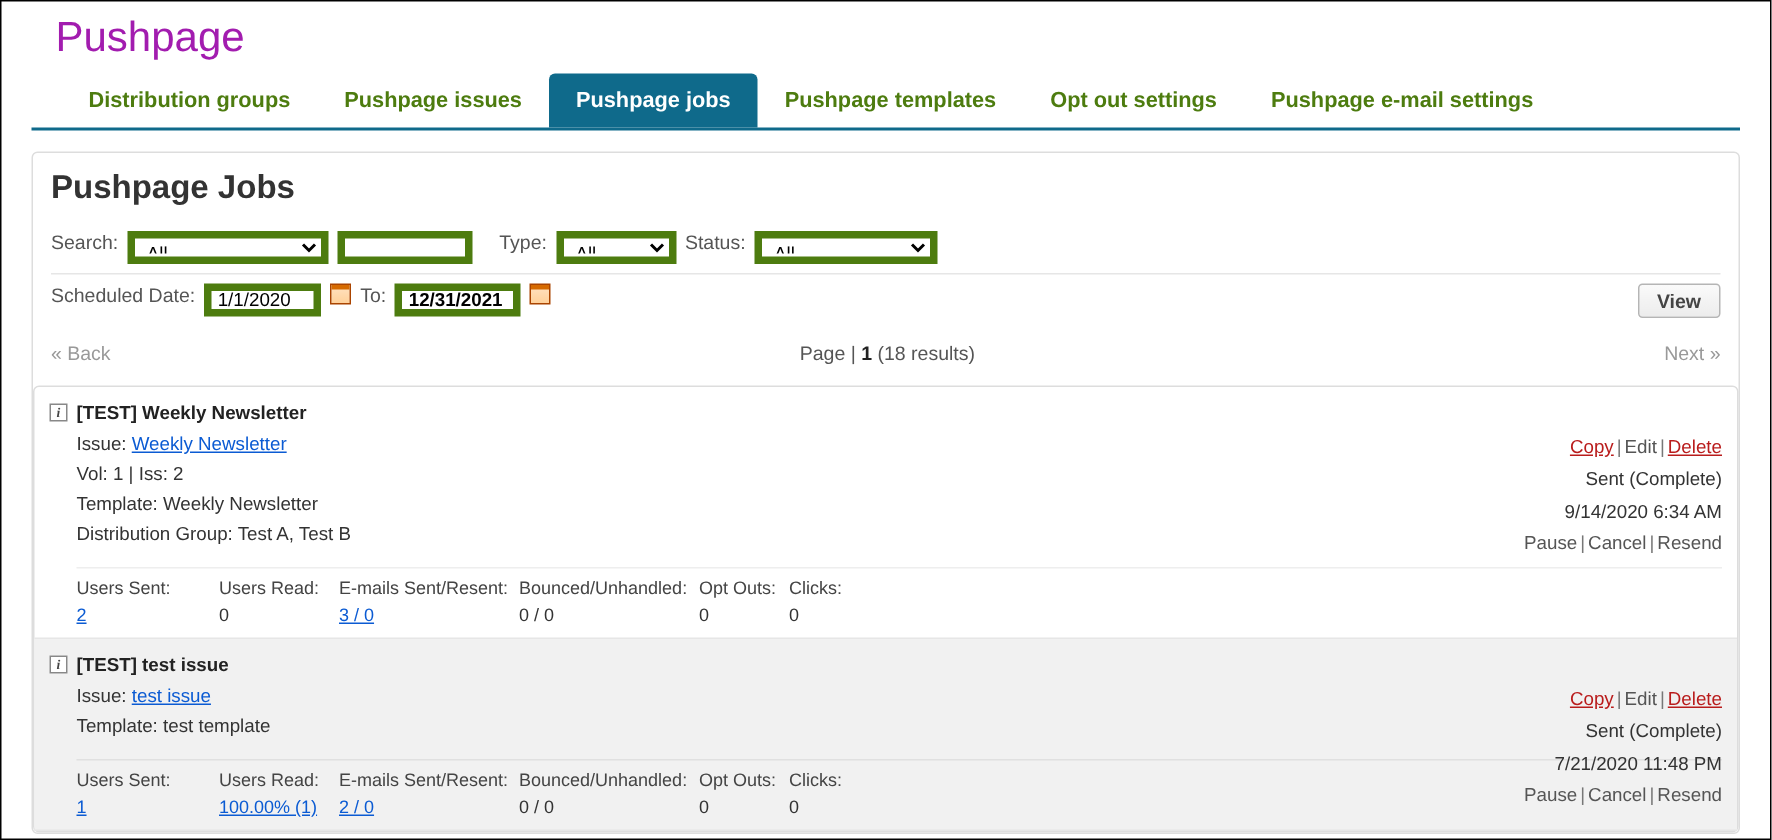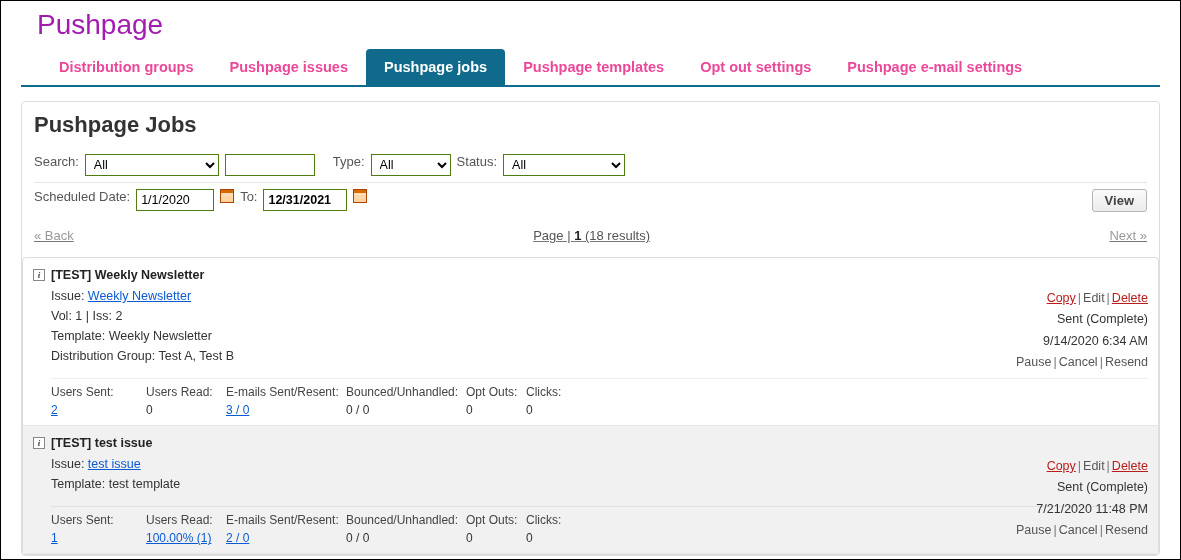--- a/index.html
+++ b/index.html
@@ -26,21 +26,21 @@
   .tabbar {
     border-bottom: 2px solid #0f6a8b;
     display: flex;
     gap: 0;
     padding-left: 20px;
   }
   .tab {
     padding: 10px 18px;
     font-size: 14.5px;
     font-weight: 600;
-    color: #ec4899;
+    color: #4d7c0f;
     cursor: pointer;
     border-radius: 4px 4px 0 0;
   }
   .tab.active {
     background: #0f6a8b;
     color: #fff;
   }
   .panel {
     border: 1px solid #ddd;
     border-radius: 4px;
@@ -58,21 +58,21 @@
   .filter-row {
     display: flex;
     gap: 6px;
     padding: 6px 0;
     color: #555;
   }
   .filter-row.border-b { border-bottom: 1px solid #e6e6e6; }
   .lbl { font-size: 13px; color: #555; }
   select, input[type="text"] {
     font-size: 12.5px;
-    border: 1px solid #4d7c0f;
+    border: 5px solid #4d7c0f;
     background: #fff;
     padding: 2px 4px;
     height: 22px;
   }
   select.w130 { width: 134px; }
   select.w80 { width: 80px; }
   select.w120 { width: 122px; }
   input.w90 { width: 90px; }
   input.w78 { width: 78px; }
   input.w80 { width: 84px; font-weight: bold; }
@@ -94,21 +94,20 @@
     font-size: 13px;
     cursor: pointer;
     color: #444;
     font-weight: bold;
   }
   .spacer { flex: 1; }
   .pager-row {
     display:flex; align-items:flex-end;
     padding: 10px 0 12px 0;
     color: #777;
-    text-decoration: underline;
   }
   .pager-row .center { flex:1; text-align:center; color:#555;}
   .pager-row .center b { color:#222; font-weight:700;}
   .link-faded { color:#999; }
   .jobs {
     border:1px solid #ddd;
     border-radius:4px;
     margin-top: 2px;
   }
   .job {

